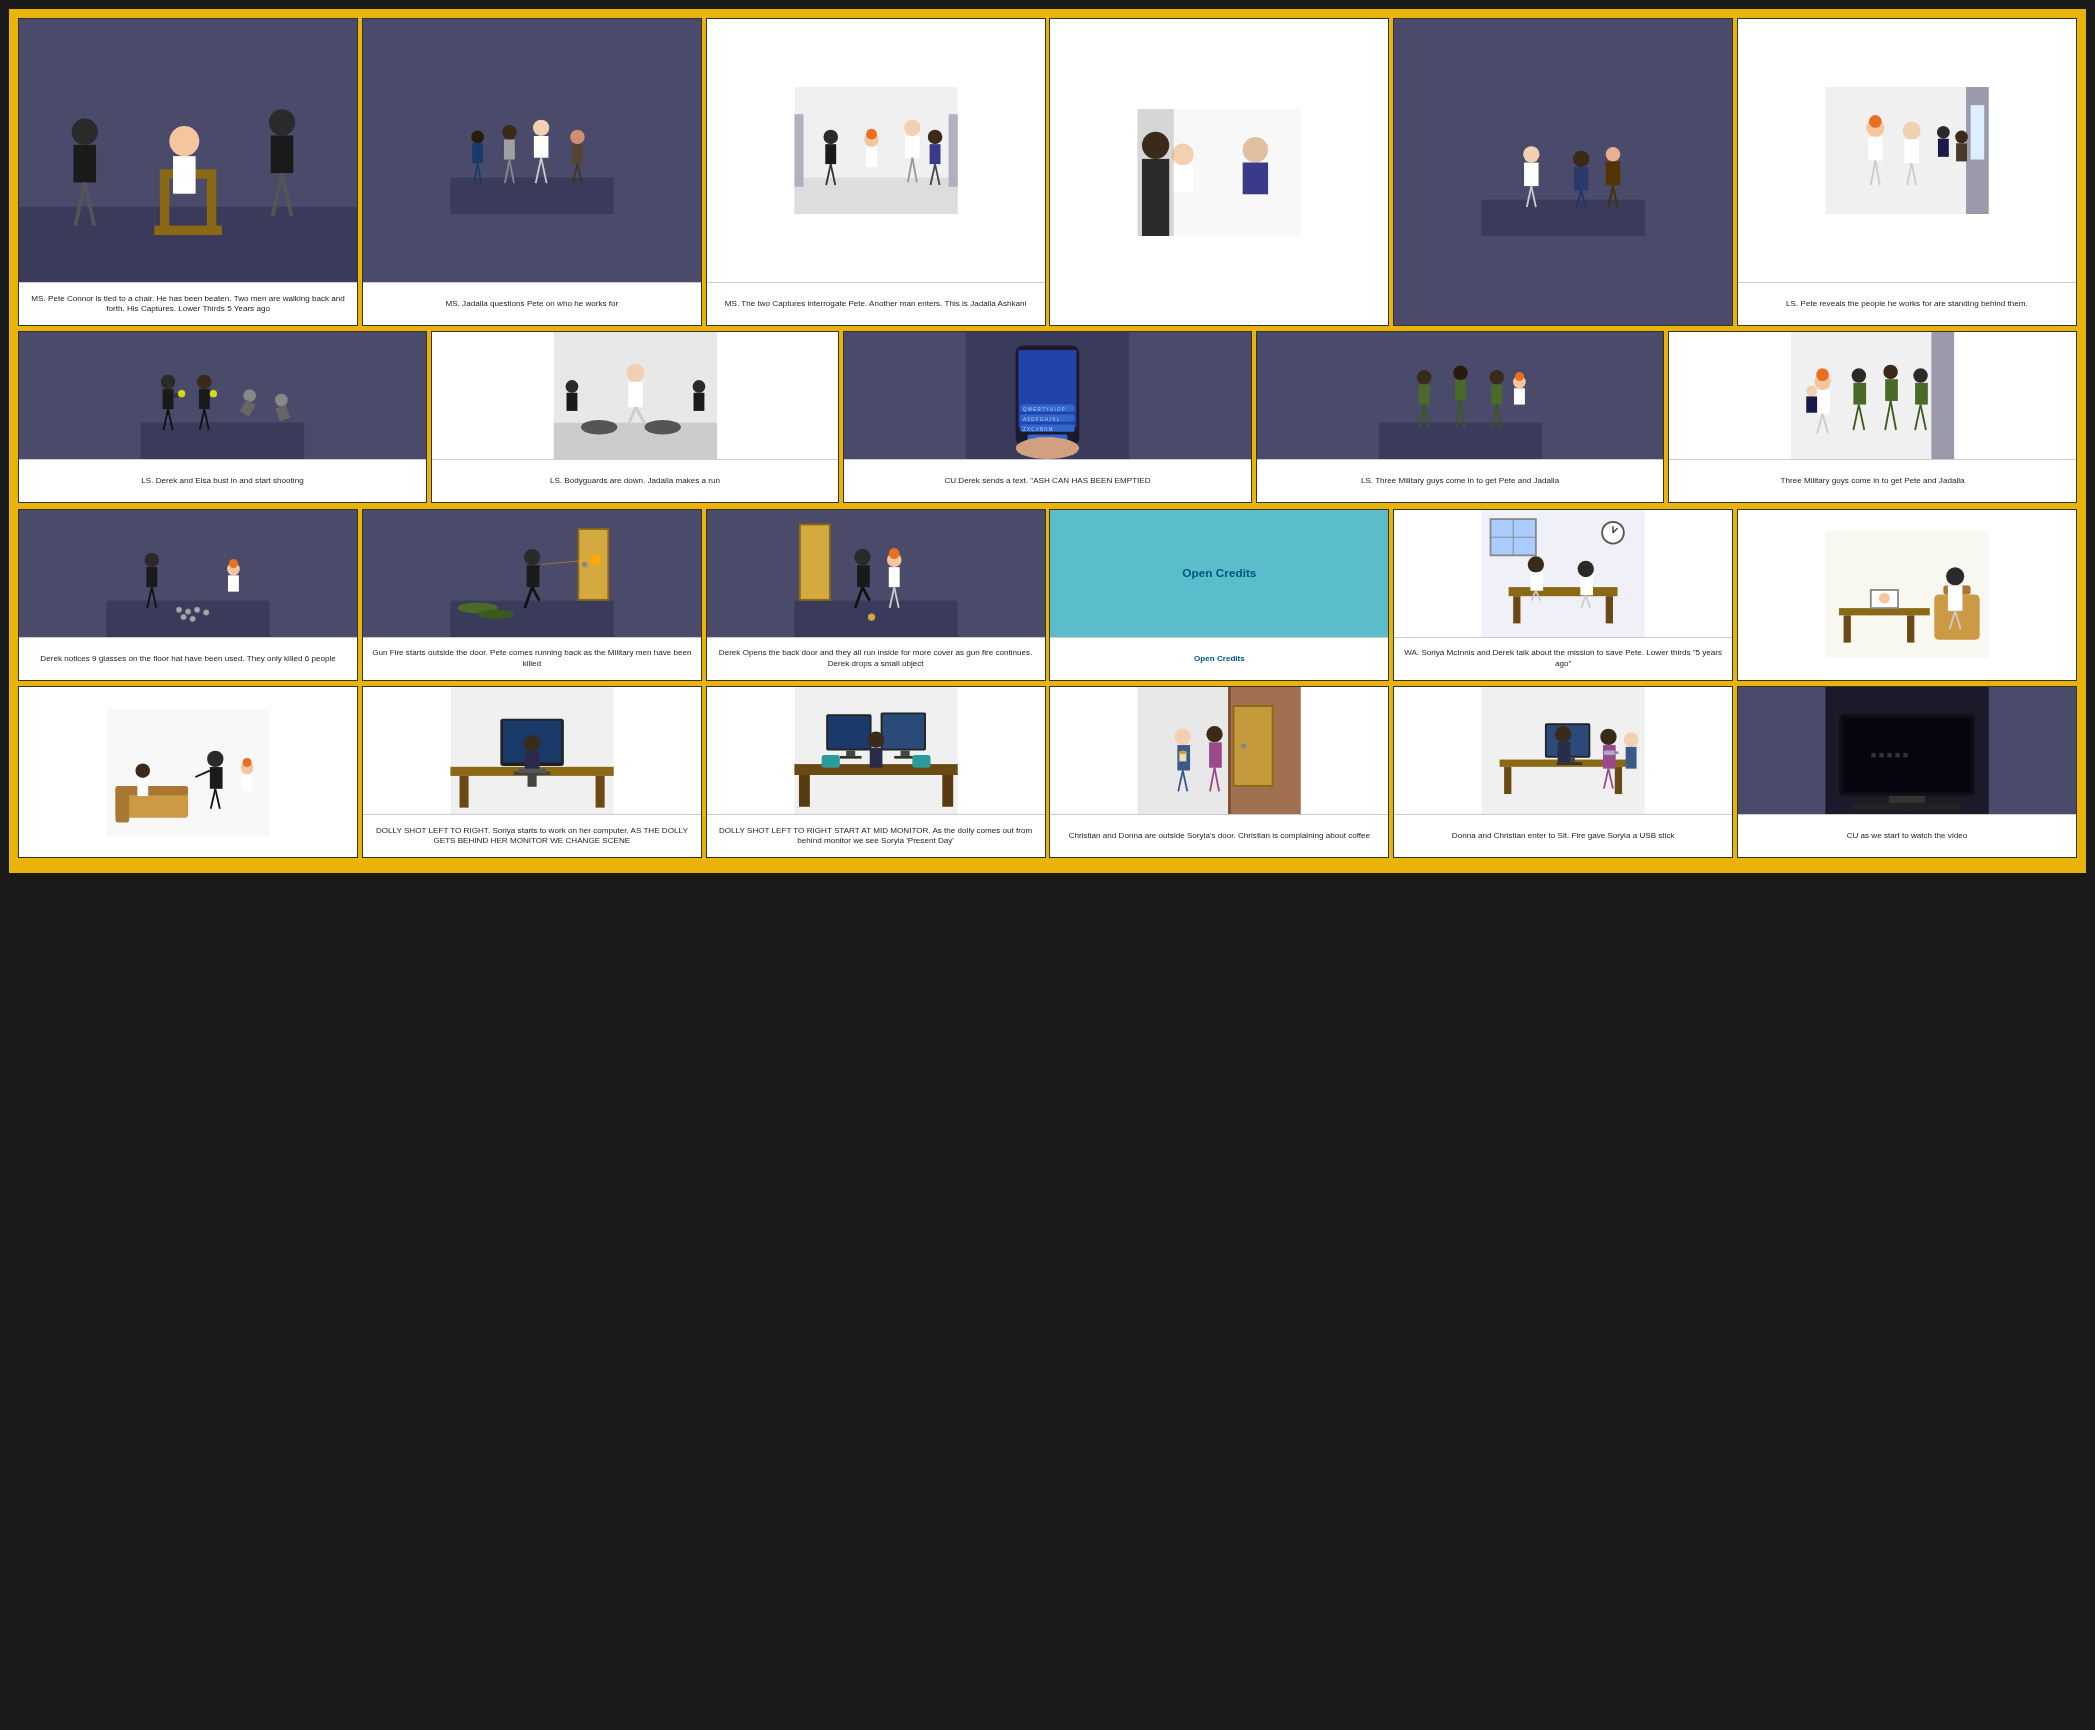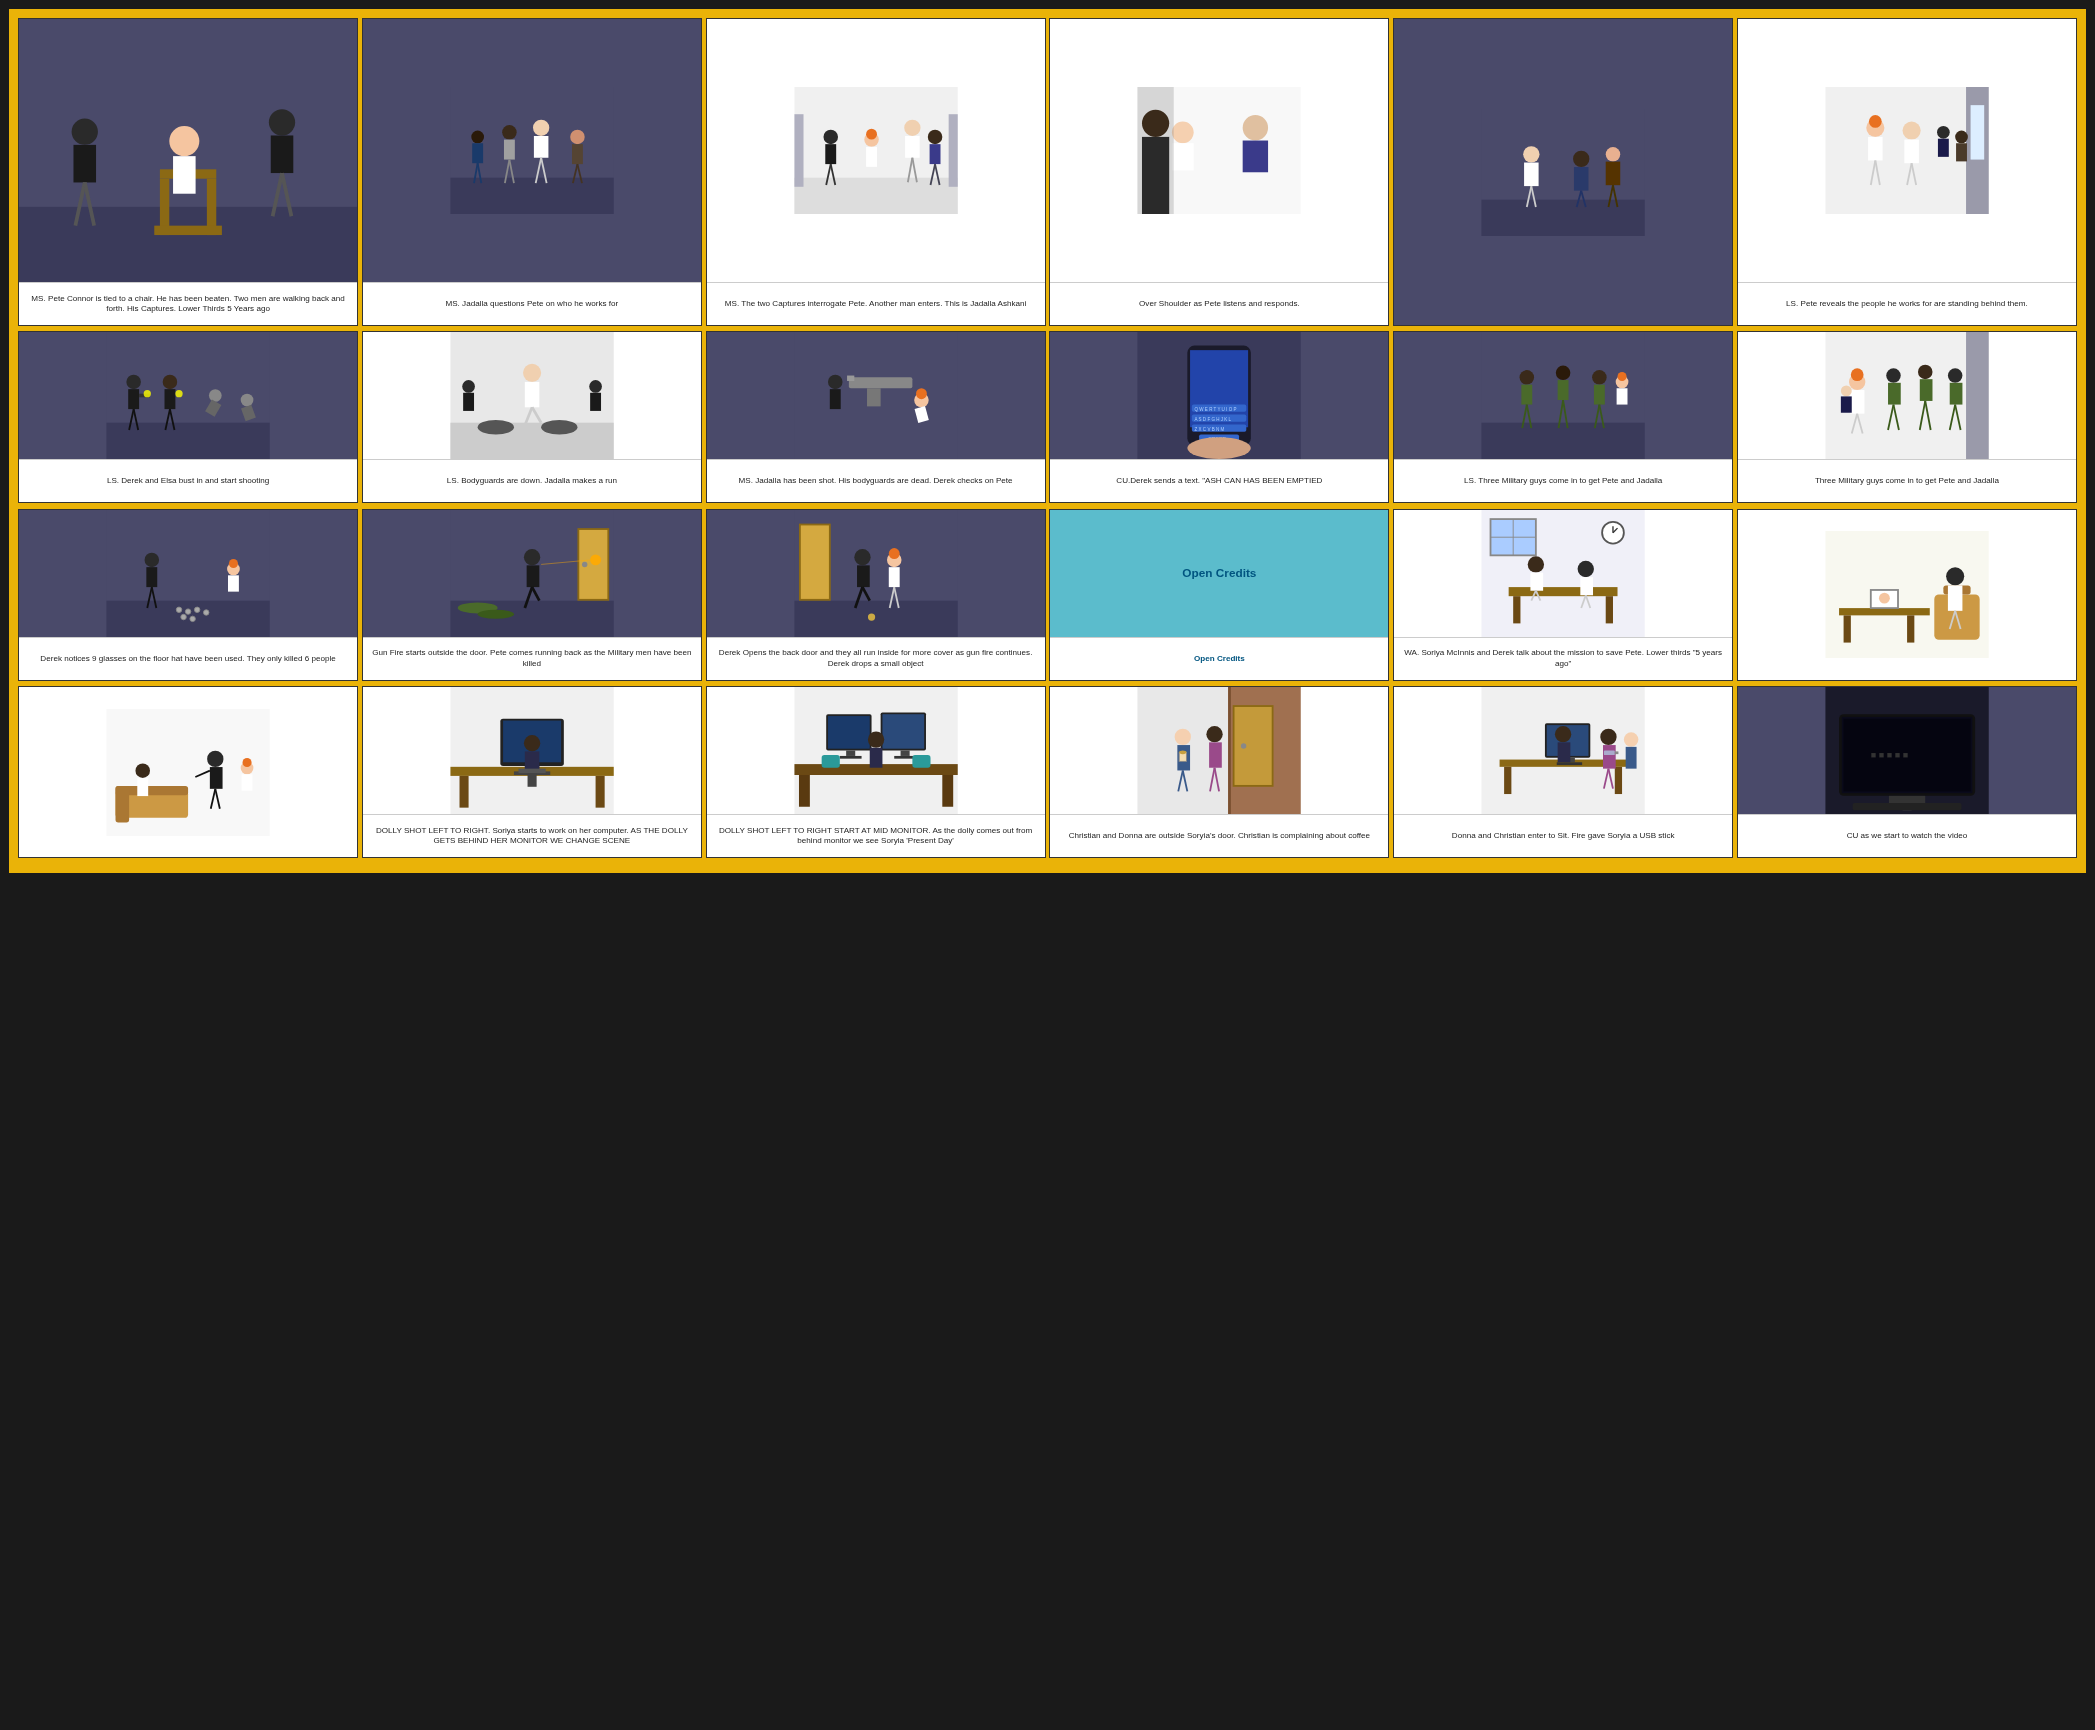--- a/index.html
+++ b/index.html
@@ -174,21 +174,20 @@
           <circle cx="50" cy="50" r="12" fill="#f5d0b0"></circle>
           <rect x="38" y="62" width="24" height="30" fill="#fff"></rect>
           <circle cx="130" cy="45" r="14" fill="#e0c0a0"></circle>
           <rect x="116" y="59" width="28" height="35" fill="#3a3a8a"></rect>
 
           <rect x="0" y="0" width="40" height="140" fill="#888" opacity="0.3"></rect>
           <circle cx="20" cy="40" r="15" fill="#3a2a1a"></circle>
           <rect x="5" y="55" width="30" height="85" fill="#2a2a2a"></rect>
         </svg>
       </div>
-      <div class="cell-caption">Over Shoulder as Pete listens and responds.</div>
     </div>
 
     <div class="cell">
       <div class="cell-image dark-bg">
         <svg width="100%" height="127" viewBox="0 0 180 140">
           <rect width="180" height="140" fill="#4a4a6a"></rect>
           <rect x="0" y="100" width="180" height="40" fill="#3a3a5a"></rect>
 
           <circle cx="55" cy="50" r="9" fill="#f0d0b0"></circle>
           <rect x="47" y="59" width="16" height="26" fill="#fff"></rect>
@@ -285,39 +284,20 @@
 
           <circle cx="20" cy="60" r="7" fill="#2a2a2a"></circle>
           <rect x="14" y="67" width="12" height="20" fill="#1a1a1a"></rect>
           <circle cx="160" cy="60" r="7" fill="#2a2a2a"></circle>
           <rect x="154" y="67" width="12" height="20" fill="#1a1a1a"></rect>
         </svg>
       </div>
       <div class="cell-caption">LS. Bodyguards are down. Jadalla makes a run</div>
     </div>
 
-    <div class="cell">
-      <div class="cell-image dark-bg">
-        <svg width="100%" height="127" viewBox="0 0 180 140">
-          <rect width="180" height="140" fill="#4a4a6a"></rect>
-
-          <rect x="60" y="50" width="70" height="12" fill="#888" rx="2"></rect>
-          <rect x="80" y="62" width="15" height="20" fill="#777"></rect>
-          <rect x="58" y="48" width="8" height="6" fill="#999"></rect>
-
-          <circle cx="45" cy="55" r="8" fill="#2a2a2a"></circle>
-          <rect x="39" y="63" width="12" height="22" fill="#1a1a1a"></rect>
-
-          <circle cx="140" cy="75" r="8" fill="#f5c5a0"></circle>
-          <circle cx="140" cy="68" r="6" fill="#e87020"></circle>
-          <rect x="134" y="83" width="12" height="16" fill="#fff" transform="rotate(-15 140 90)"></rect>
-        </svg>
-      </div>
-      <div class="cell-caption">MS. Jadalla has been shot. His bodyguards are dead. Derek checks on Pete</div>
-    </div>
 
     <div class="cell">
       <div class="cell-image dark-bg">
         <svg width="100%" height="127" viewBox="0 0 180 140">
           <rect width="180" height="140" fill="#3a3a5a"></rect>
 
           <rect x="55" y="15" width="70" height="110" rx="8" fill="#1a1a2a"></rect>
           <rect x="58" y="20" width="64" height="85" fill="#2244aa"></rect>
 
           <rect x="60" y="80" width="60" height="8" fill="#3366cc" rx="2"></rect>

